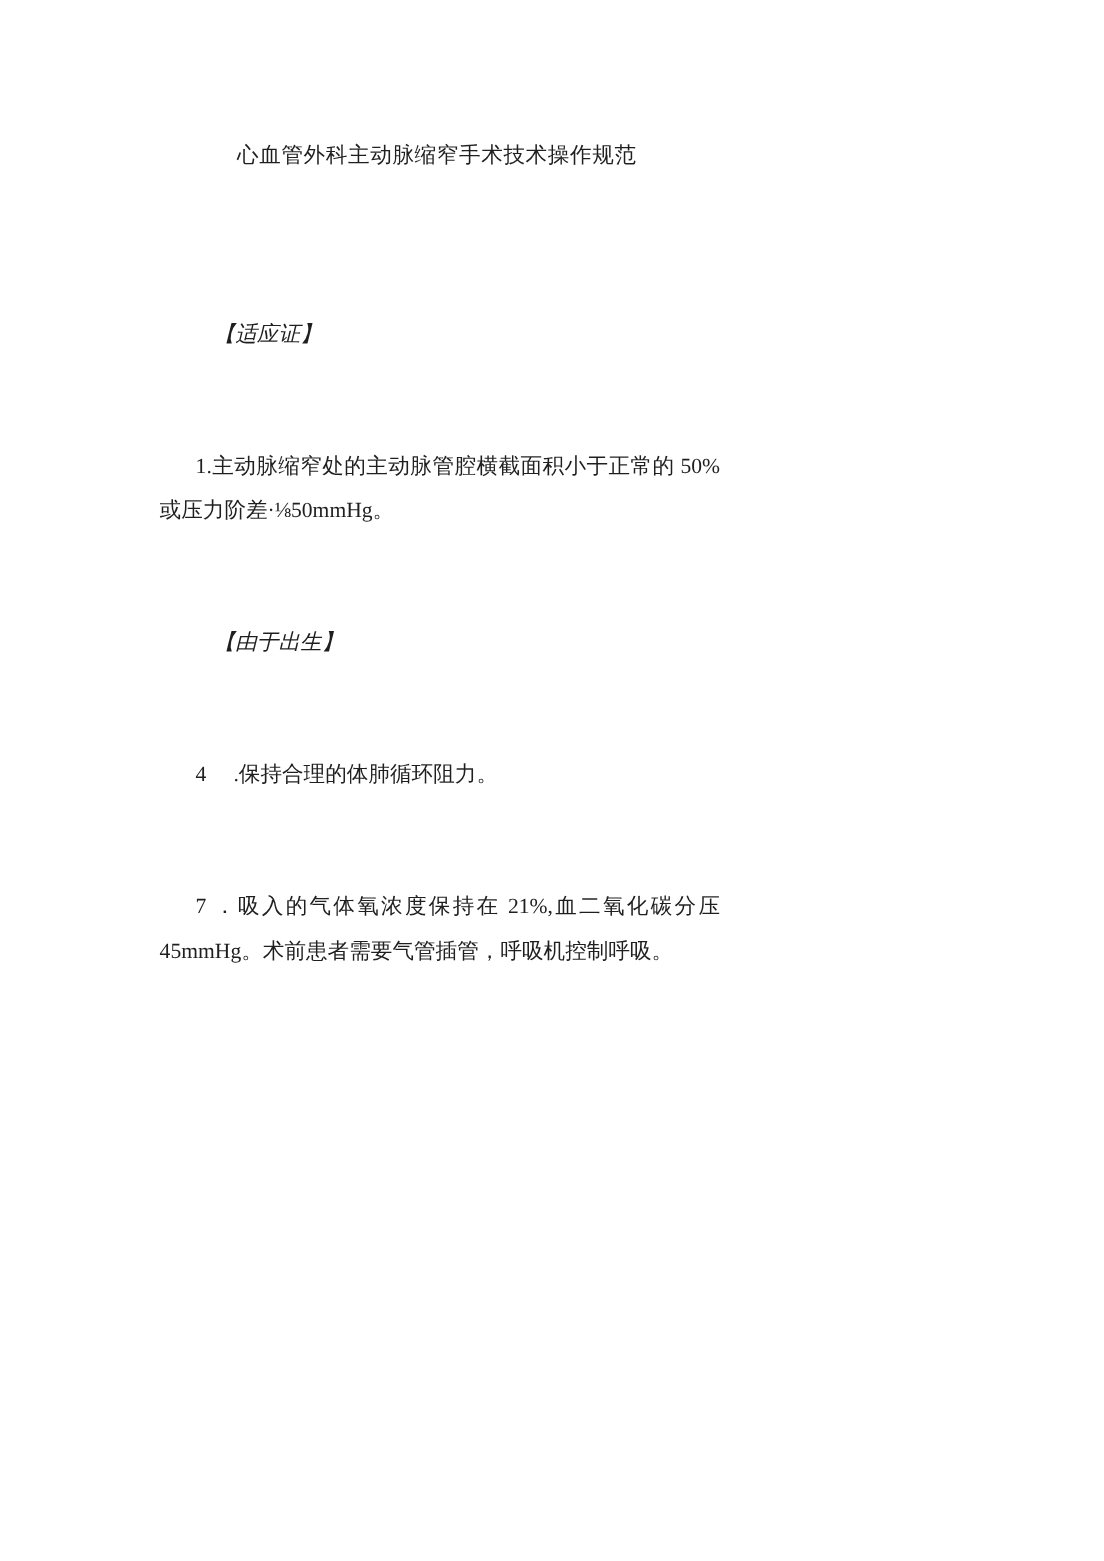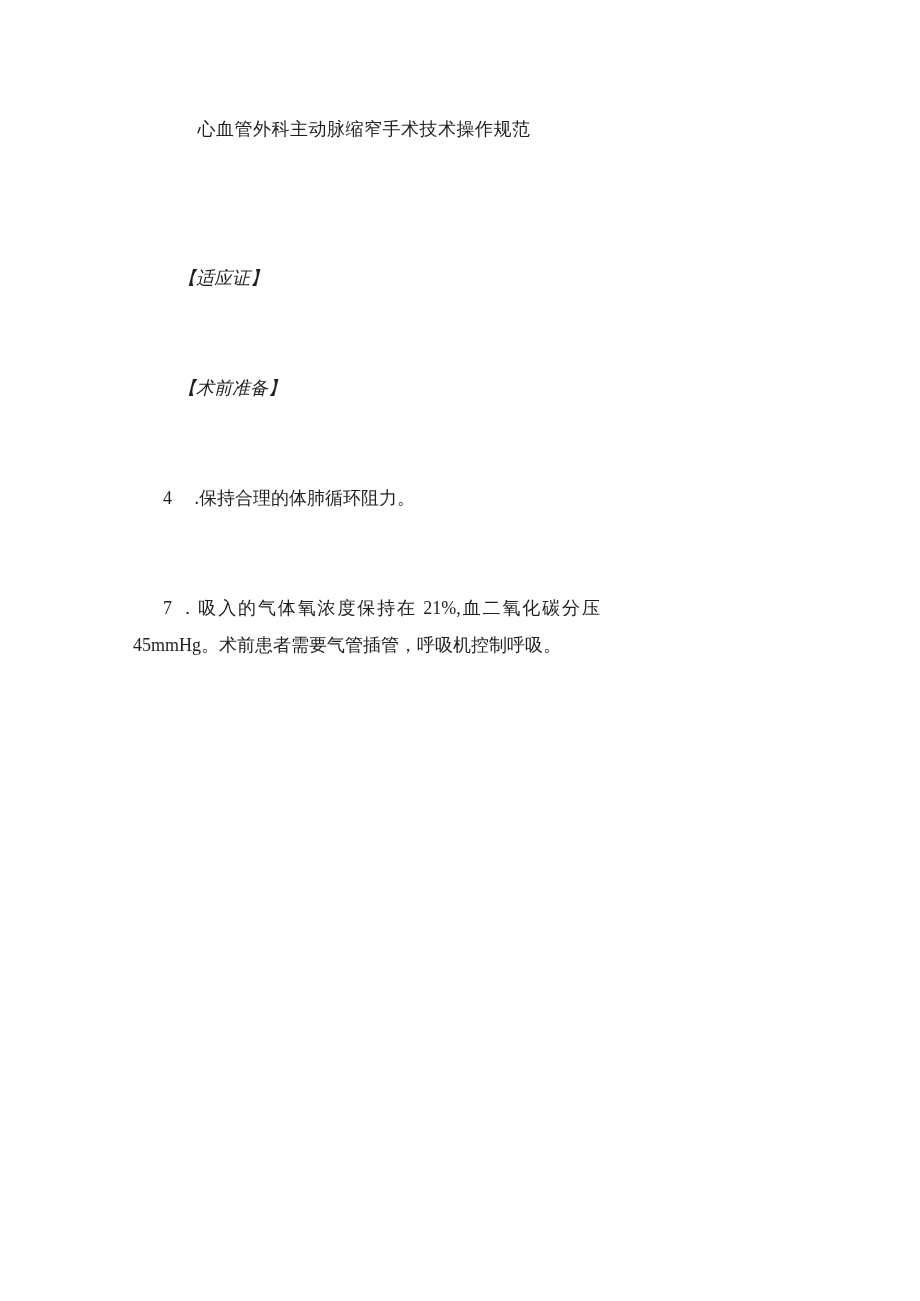--- a/index.html
+++ b/index.html
@@ -41,21 +41,22 @@
   .num-item    { text-indent: 30px; }
 </style>
 </head>
 <body>
 
 <div class="page">
   <h1 class="doc-title">心血管外科主动脉缩窄手术技术操作规范</h1>
 
   <div class="doc-body">
     <p class="sec-header">【适应证】</p>
-    <p class="sec-header">【术前准备】</p>
+    <p class="num-item">1.主动脉缩窄处的主动脉管腔横截面积小于正常的 50%或压力阶差·⅛50mmHg。</p>
+    <p class="sec-header">【由于出生】</p>
     <p class="num-item">4　 .保持合理的体肺循环阻力。</p>
     <p class="num-item">7 ．吸入的气体氧浓度保持在 21%,血二氧化碳分压 45mmHg。术前患者需要气管插管，呼吸机控制呼吸。</p>
     
     
     
     
     
     
     
   </div>

